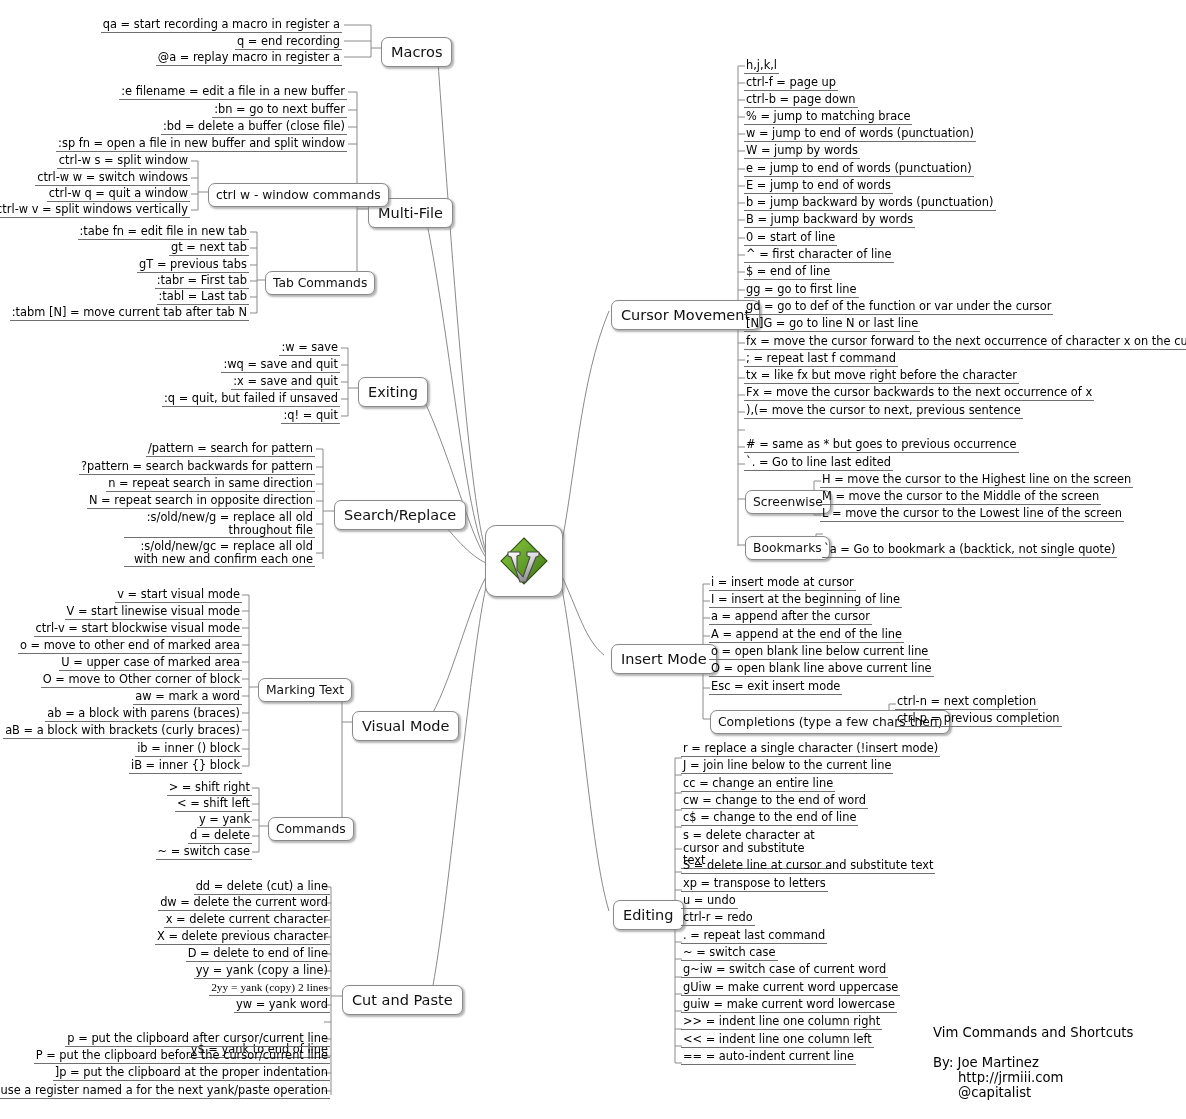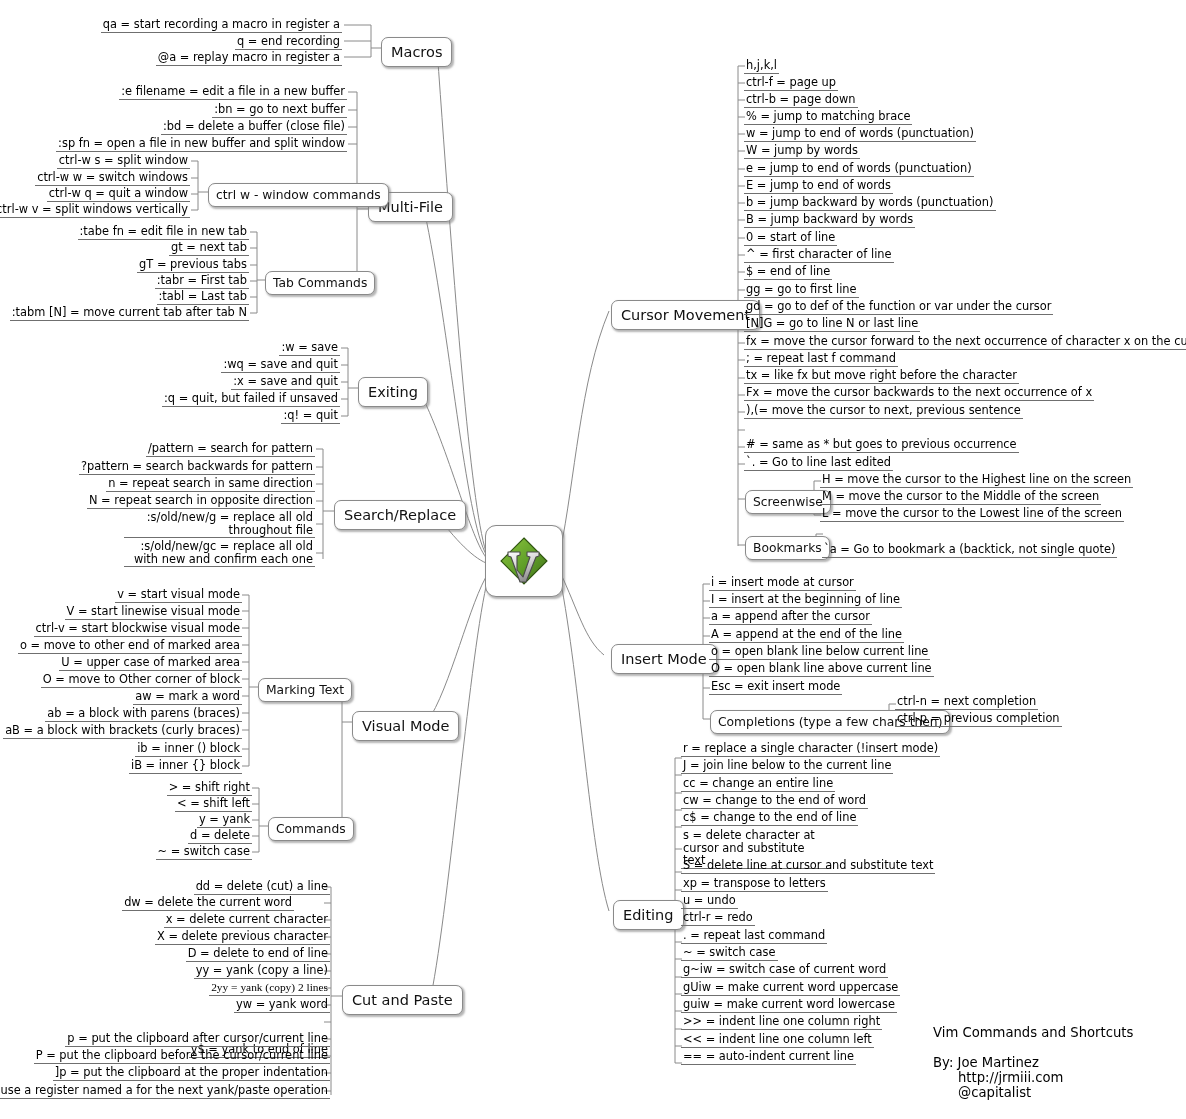--- a/index.html
+++ b/index.html
@@ -187,21 +187,21 @@
         <polygon points="26,3 49,26 26,49 3,26" fill="url(#gGreen)" stroke="#2f5410" stroke-width="1.1"></polygon>
         <path d="M 10 17 L 22 17 L 22 20 L 19 21 L 19 35 L 25 42 L 32 22 L 29 21 L 29 17 L 41 17 L 41 21 L 38 22 L 28 47 L 22 47 L 13 22 L 10 21 Z" fill="url(#gGray)" stroke="#4a4a4a" stroke-width="1.1" stroke-linejoin="round"></path>
       </svg>
     </div>
   </div>
 
   <div class="node main" style="left:381px; top:37px;">
     <span>Macros</span>
   </div>
 
-  <div class="node main" style="left:368px; top:192px;">
+  <div class="node main" style="left:368px; top:198px;">
     <span>Multi-File</span>
   </div>
 
   <div class="node main" style="left:358px; top:377px;">
     <span>Exiting</span>
   </div>
 
   <div class="node main" style="left:334px; top:500px;">
     <span>Search/Replace</span>
   </div>
@@ -300,21 +300,21 @@
   <div class="leaf r" style="right:944px; top:741px;">ib = inner () block</div>
   <div class="leaf r" style="right:944px; top:758px;">iB  = inner {} block</div>
 
   <div class="leaf r" style="right:934px; top:780px;">&gt; = shift right</div>
   <div class="leaf r" style="right:934px; top:796px;">&lt; = shift left</div>
   <div class="leaf r" style="right:934px; top:812px;">y = yank</div>
   <div class="leaf r" style="right:934px; top:828px;">d = delete</div>
   <div class="leaf r" style="right:934px; top:844px;">~ = switch case</div>
 
   <div class="leaf r" style="right:856px; top:879px;">dd = delete (cut) a line</div>
-  <div class="leaf r" style="right:892px; top:895px;">dw = delete the current word</div>
+  <div class="leaf r" style="right:856px; top:895px;">dw = delete the current word</div>
   <div class="leaf r" style="right:856px; top:912px;">x = delete current character</div>
   <div class="leaf r" style="right:856px; top:929px;">X = delete previous character</div>
   <div class="leaf r" style="right:856px; top:946px;">D = delete to end of line</div>
   <div class="leaf r" style="right:856px; top:963px;">yy = yank (copy a line)</div>
   <div class="leaf r" style="right:856px; top:980px;font-family:Liberation Serif, serif;">2yy = yank (copy) 2 lines</div>
   <div class="leaf r" style="right:856px; top:997px;">yw = yank word</div>
   <div class="leaf r" style="right:856px; top:1014px;margin-top:28px;">y$ = yank to end of line</div>
   <div class="leaf r" style="right:856px; top:1031px;">p = put the clipboard after cursor/current line</div>
   <div class="leaf r" style="right:856px; top:1048px;">P = put the clipboard before the cursor/current line</div>
   <div class="leaf r" style="right:856px; top:1065px;">]p = put the clipboard at the proper indentation</div>

